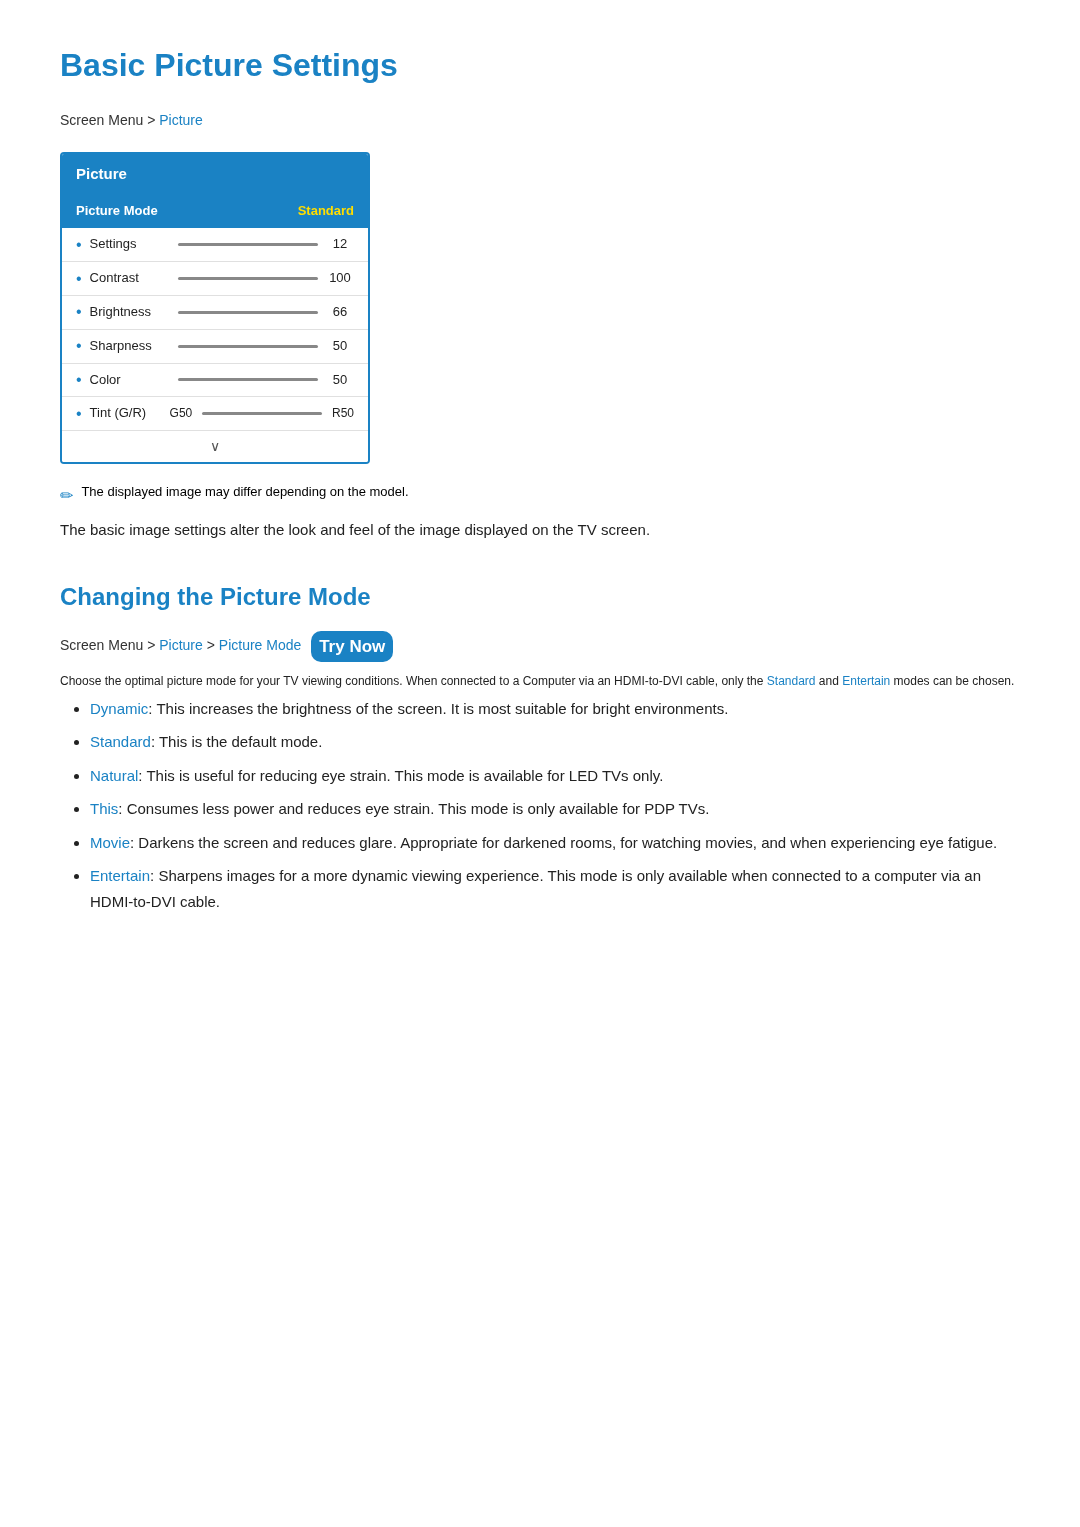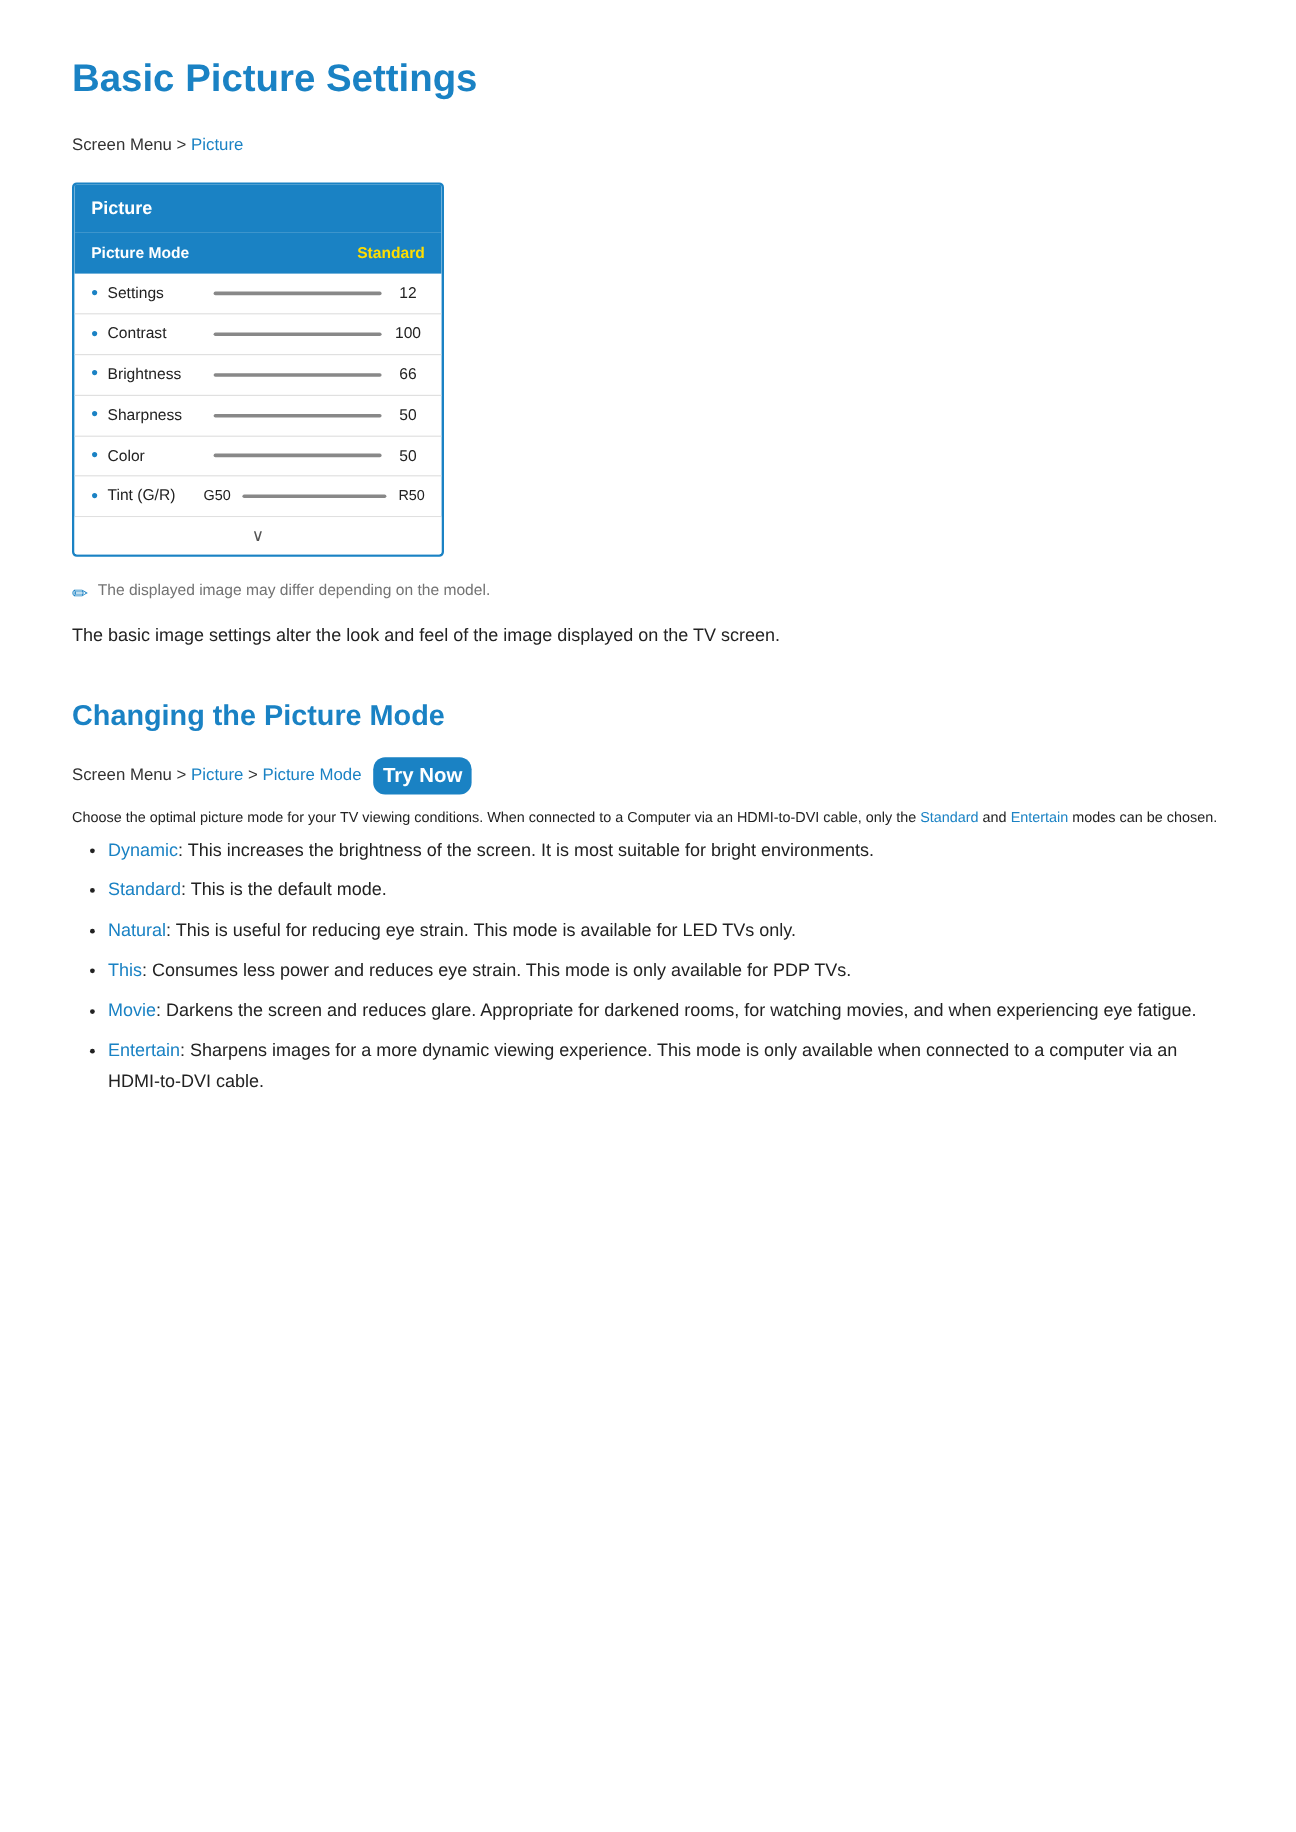--- a/index.html
+++ b/index.html
@@ -161,21 +161,21 @@
     }
 
     .note-icon {
       color: #1a82c4;
       font-size: 16px;
       margin-top: 1px;
     }
 
     .note-text {
       font-size: 13px;
-      color: #737373;
+      color: #000000;
     }
 
     .description {
       font-size: 15px;
       color: #222;
       margin-bottom: 36px;
     }
 
     
     h2.section-title {

